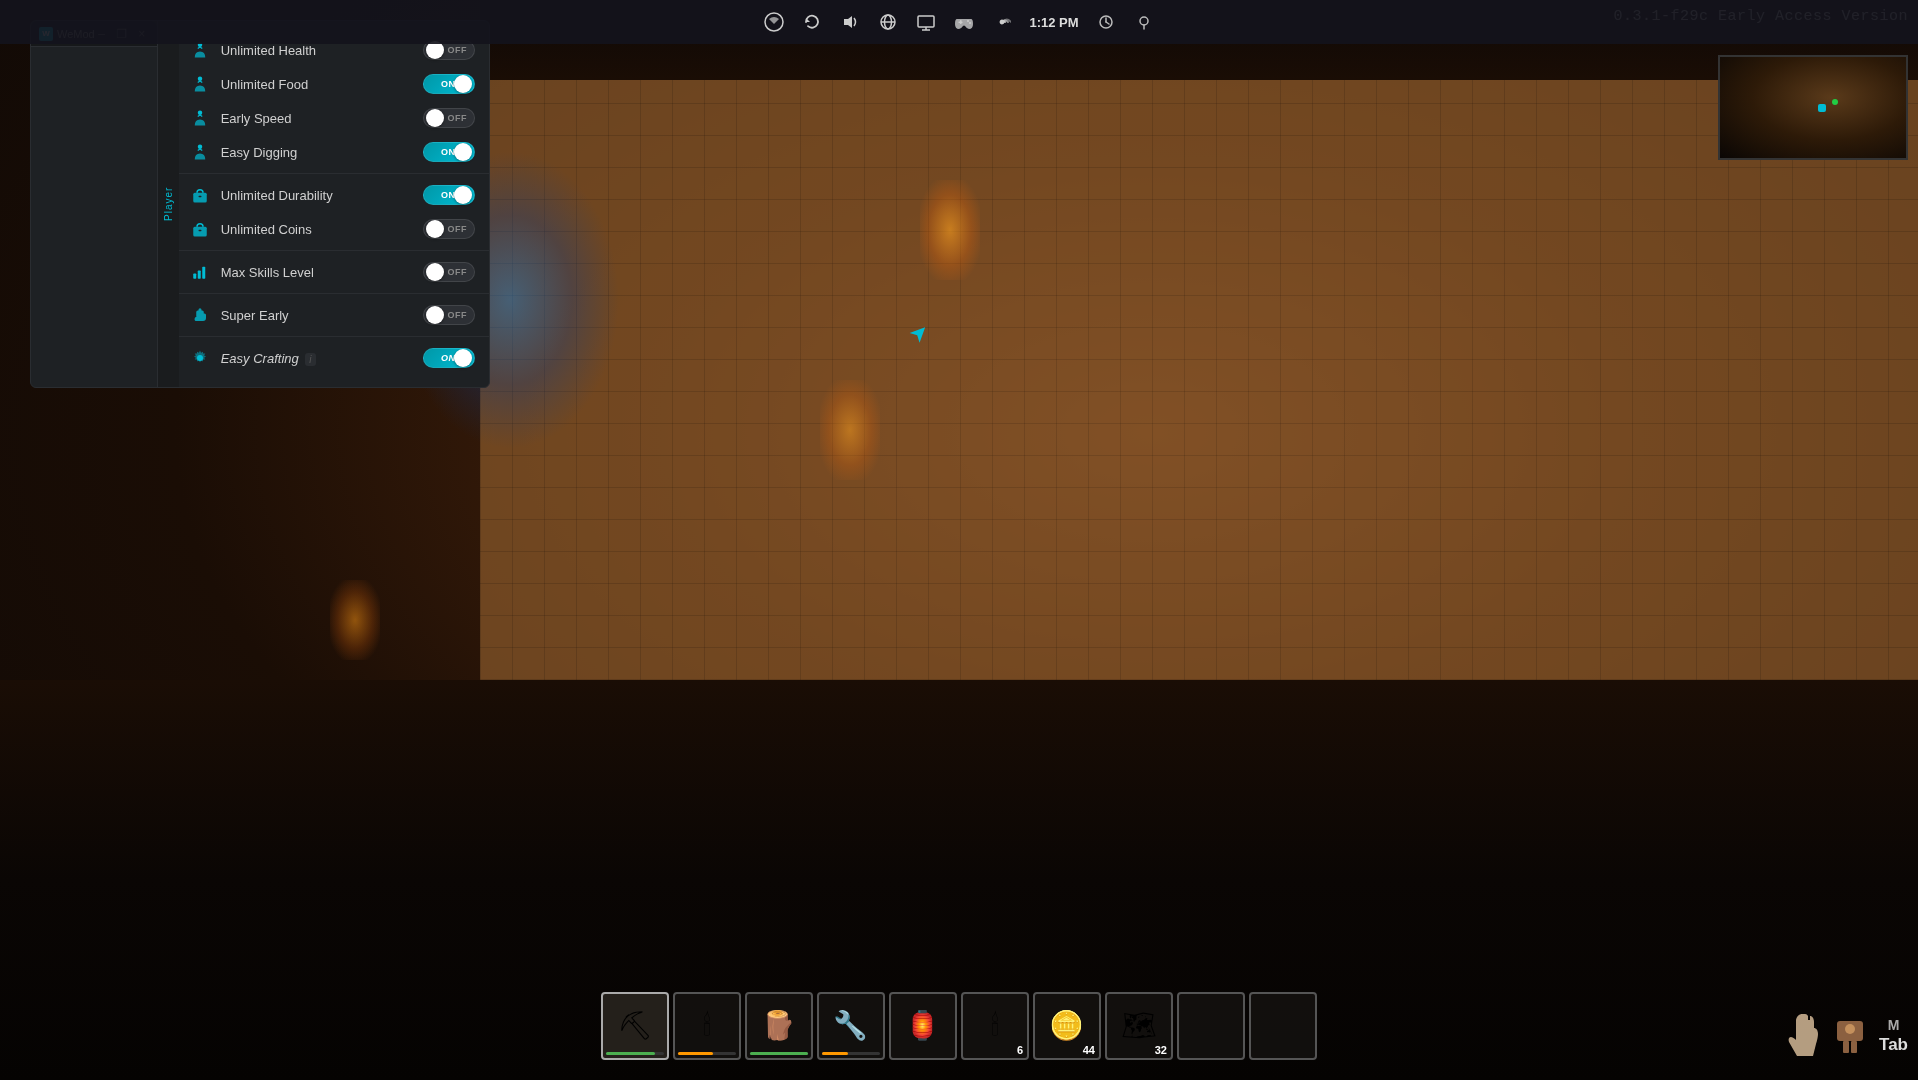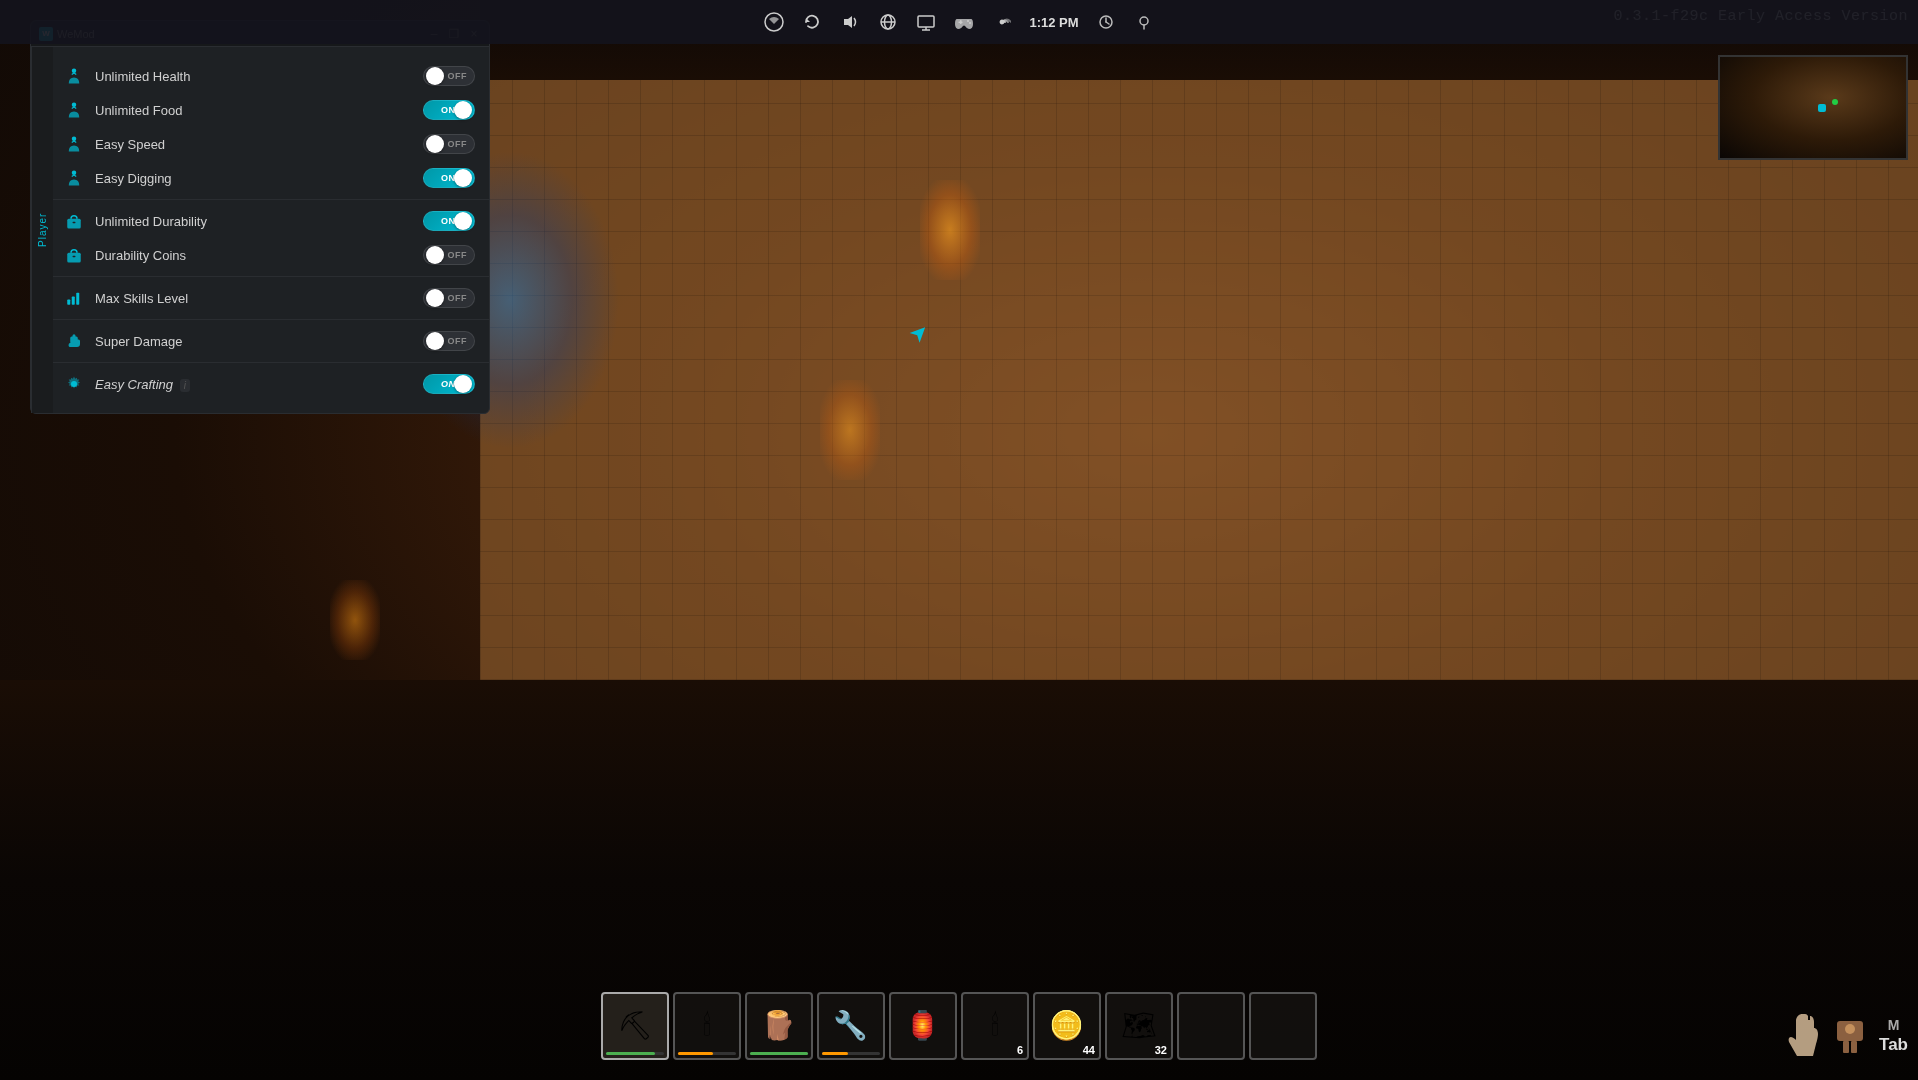--- a/index.html
+++ b/index.html
@@ -80,21 +80,21 @@
 
     
     .wemod-panel {
       position: absolute;
       top: 20px; left: 30px;
       width: 460px;
       background: #1e2124;
       border: 1px solid #2a2d31;
       border-radius: 6px;
       display: flex;
-      flex-direction: column;
+      flex-direction: row;
     }
 
     .panel-titlebar {
       display: flex;
       align-items: center;
       justify-content: space-between;
       padding: 4px 8px;
       background: #16181a;
       border-radius: 6px 6px 0 0;
       border-bottom: 1px solid #2a2d31;
@@ -599,21 +599,21 @@
           </div>
         </div>
         <div class="cheat-row">
           <div class="cheat-icon">
             <svg viewBox="0 0 24 24" xmlns="http://www.w3.org/2000/svg">
               <circle cx="12" cy="5" r="3" fill="#00bcd4"></circle>
               <path d="M5 22 Q5 14 12 14 Q19 14 19 22" fill="#00bcd4" opacity="0.7"></path>
               <path d="M9 10 L12 8 L15 10" stroke="#00bcd4" stroke-width="1.5" fill="none"></path>
             </svg>
           </div>
-          <span class="cheat-label">Easy Speed</span>
+          <span class="cheat-label">Early Speed</span>
           <div class="toggle off">
             <span class="toggle-label">OFF</span>
             <div class="toggle-knob"></div>
           </div>
         </div>
         <div class="cheat-row">
           <div class="cheat-icon">
             <svg viewBox="0 0 24 24" xmlns="http://www.w3.org/2000/svg">
               <circle cx="12" cy="5" r="3" fill="#00bcd4"></circle>
               <path d="M5 22 Q5 14 12 14 Q19 14 19 22" fill="#00bcd4" opacity="0.7"></path>
@@ -644,21 +644,21 @@
           </div>
         </div>
         <div class="cheat-row">
           <div class="cheat-icon">
             <svg viewBox="0 0 24 24" xmlns="http://www.w3.org/2000/svg">
               <rect x="3" y="9" width="18" height="13" rx="2" fill="#00bcd4" opacity="0.8"></rect>
               <path d="M8 9 Q8 5 12 5 Q16 5 16 9" stroke="#00bcd4" stroke-width="2" fill="none"></path>
               <rect x="10" y="13" width="4" height="2" rx="1" fill="#1e2124"></rect>
             </svg>
           </div>
-          <span class="cheat-label">Durability Coins</span>
+          <span class="cheat-label">Unlimited Coins</span>
           <div class="toggle off">
             <span class="toggle-label">OFF</span>
             <div class="toggle-knob"></div>
           </div>
         </div>
       </div>
 
       <div class="cheat-section">
         <div class="cheat-row">
           <div class="cheat-icon">
@@ -676,21 +676,21 @@
         </div>
       </div>
 
       <div class="cheat-section">
         <div class="cheat-row">
           <div class="cheat-icon">
             <svg viewBox="0 0 24 24" xmlns="http://www.w3.org/2000/svg">
               <path d="M8 14 Q6 14 5 16 Q4 19 6 20 L16 20 Q20 20 20 16 L20 12 Q20 10 18 10 L17 10 L17 8 Q17 6 15 6 L14 6 L14 5 Q14 3 12 3 Q10 3 10 5 L10 6 L9 6 Q7 6 7 8 L7 14 Z" fill="#00bcd4" opacity="0.8"></path>
             </svg>
           </div>
-          <span class="cheat-label">Super Damage</span>
+          <span class="cheat-label">Super Early</span>
           <div class="toggle off">
             <span class="toggle-label">OFF</span>
             <div class="toggle-knob"></div>
           </div>
         </div>
       </div>
 
       <div class="cheat-section">
         <div class="cheat-row">
           <div class="cheat-icon">

